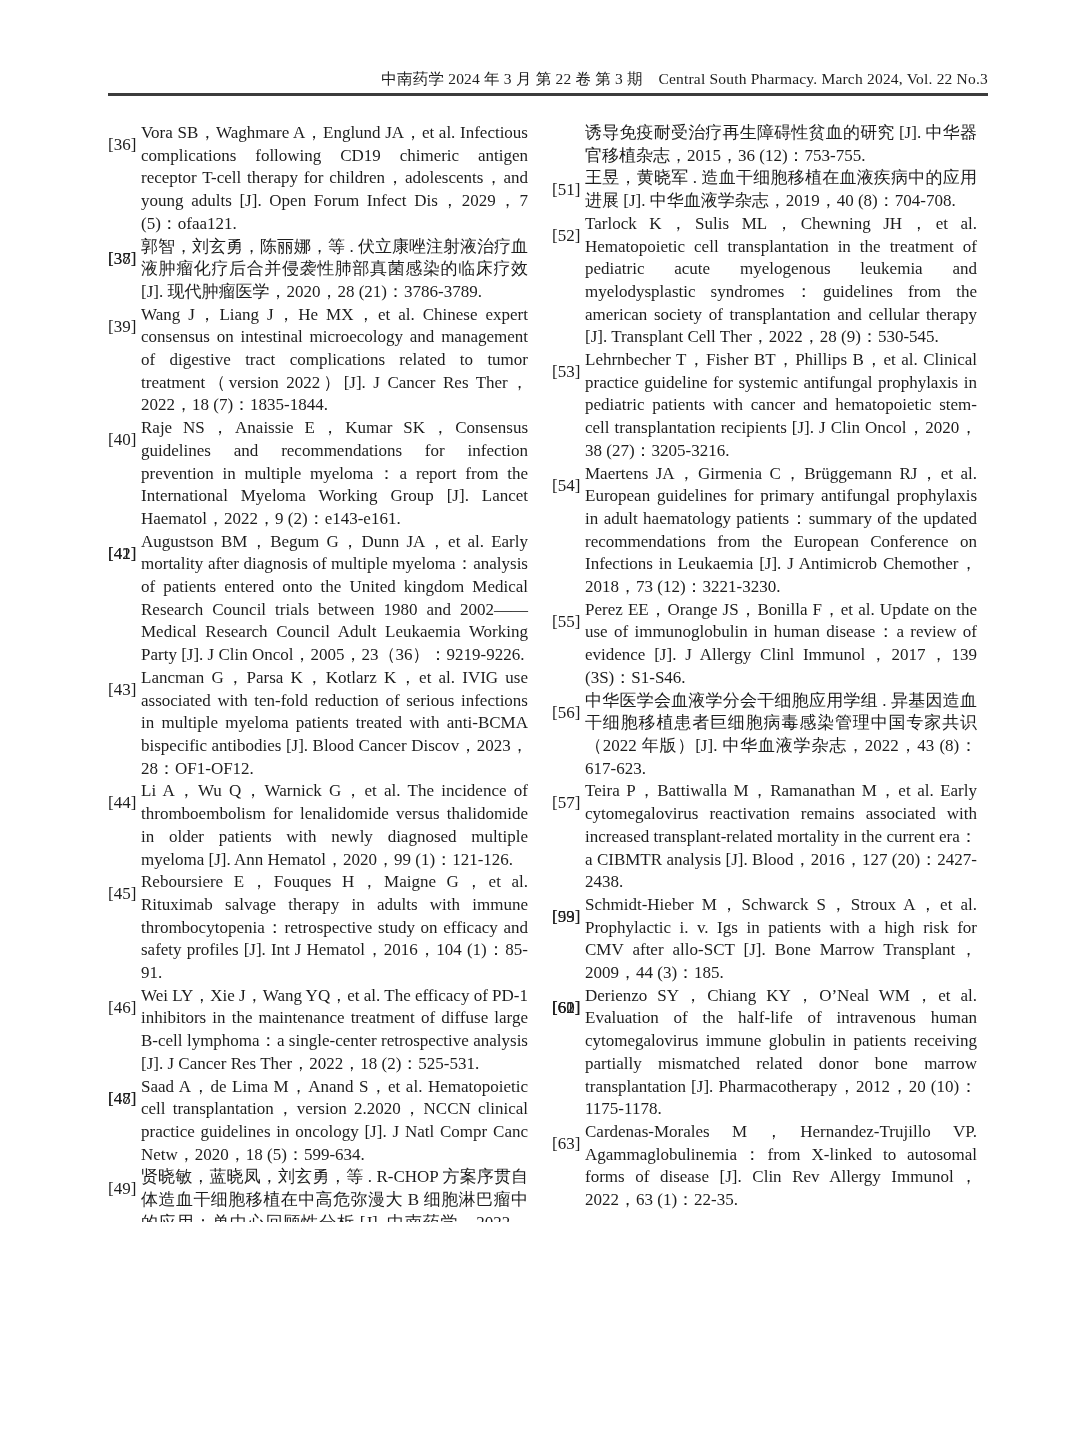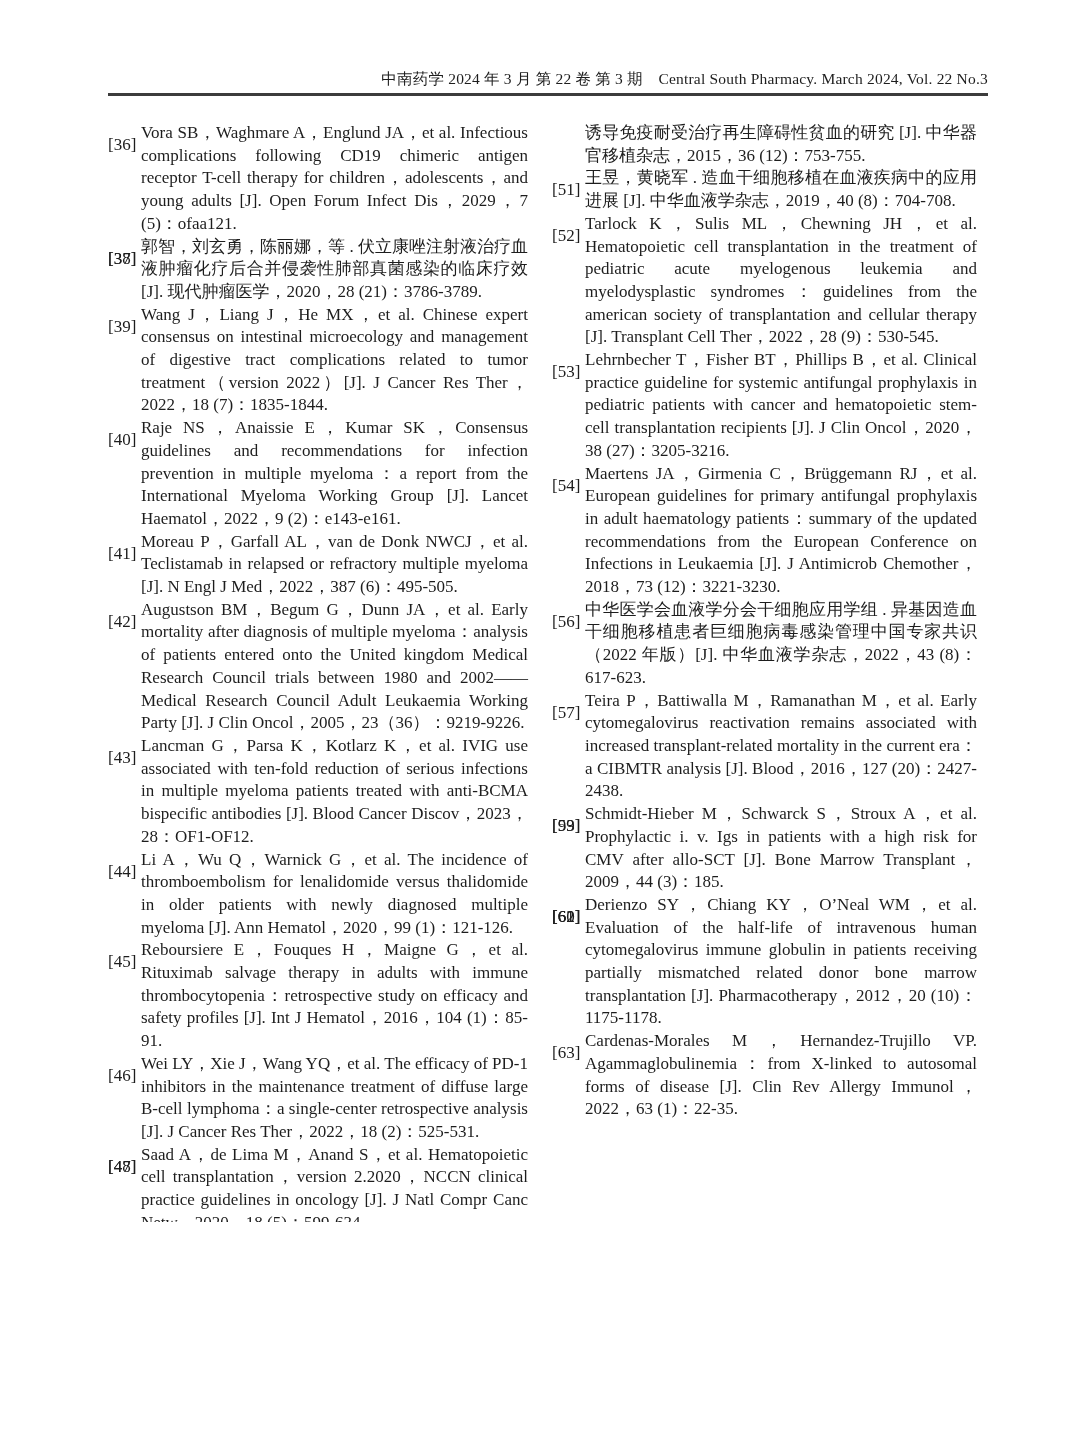--- a/index.html
+++ b/index.html
@@ -46,37 +46,38 @@
   </div>
 
   <div class="header-rule"></div>
 
   <div class="col col-left">
       <p class="ref"><span class="ref-num">[36]</span><span>Vora SB，Waghmare A，Englund JA，et al. Infectious complications following CD19 chimeric antigen receptor T-cell therapy for children，adolescents，and young adults [J]. Open Forum Infect Dis，2029，7 (5)：ofaa121.</span></p>
       <p class="ref"><span class="ref-num">[37]</span></p>
       <p class="ref"><span class="ref-num">[38]</span><span>郭智，刘玄勇，陈丽娜，等 . 伏立康唑注射液治疗血液肿瘤化疗后合并侵袭性肺部真菌感染的临床疗效 [J]. 现代肿瘤医学，2020，28 (21)：3786-3789.</span></p>
       <p class="ref"><span class="ref-num">[39]</span><span>Wang J，Liang J，He MX，et al. Chinese expert consensus on intestinal microecology and management of digestive tract complications related to tumor treatment（version 2022）[J]. J Cancer Res Ther，2022，18 (7)：1835-1844.</span></p>
       <p class="ref"><span class="ref-num">[40]</span><span>Raje NS，Anaissie E，Kumar SK，Consensus guidelines and recommendations for infection prevention in multiple myeloma：a report from the International Myeloma Working Group [J]. Lancet Haematol，2022，9 (2)：e143-e161.</span></p>
-      <p class="ref"><span class="ref-num">[41]</span><span>Moreau P，Garfall AL，van de Donk NWCJ，et al. Teclistamab in relapsed or refractory multiple myeloma [J]. N Engl J Med，2022，387 (6)：495-505.</span></p>
+      <p class="ref"><span class="ref-num">[41]</span></p>
       <p class="ref"><span class="ref-num">[42]</span><span>Augustson BM，Begum G，Dunn JA，et al. Early mortality after diagnosis of multiple myeloma：analysis of patients entered onto the United kingdom Medical Research Council trials between 1980 and 2002——Medical Research Council Adult Leukaemia Working Party [J]. J Clin Oncol，2005，23（36）：9219-9226.</span></p>
       <p class="ref"><span class="ref-num">[43]</span><span>Lancman G，Parsa K，Kotlarz K，et al. IVIG use associated with ten-fold reduction of serious infections in multiple myeloma patients treated with anti-BCMA bispecific antibodies [J]. Blood Cancer Discov，2023，28：OF1-OF12.</span></p>
       <p class="ref"><span class="ref-num">[44]</span><span>Li A，Wu Q，Warnick G，et al. The incidence of thromboembolism for lenalidomide versus thalidomide in older patients with newly diagnosed multiple myeloma [J]. Ann Hematol，2020，99 (1)：121-126.</span></p>
       <p class="ref"><span class="ref-num">[45]</span><span>Reboursiere E，Fouques H，Maigne G，et al. Rituximab salvage therapy in adults with immune thrombocytopenia：retrospective study on efficacy and safety profiles [J]. Int J Hematol，2016，104 (1)：85-91.</span></p>
       <p class="ref"><span class="ref-num">[46]</span><span>Wei LY，Xie J，Wang YQ，et al. The efficacy of PD-1 inhibitors in the maintenance treatment of diffuse large B-cell lymphoma：a single-center retrospective analysis [J]. J Cancer Res Ther，2022，18 (2)：525-531.</span></p>
       <p class="ref"><span class="ref-num">[47]</span></p>
       <p class="ref"><span class="ref-num">[48]</span><span>Saad A，de Lima M，Anand S，et al. Hematopoietic cell transplantation，version 2.2020，NCCN clinical practice guidelines in oncology [J]. J Natl Compr Canc Netw，2020，18 (5)：599-634.</span></p>
       <p class="ref"><span class="ref-num">[49]</span><span>贤晓敏，蓝晓凤，刘玄勇，等 . R-CHOP 方案序贯自体造血干细胞移植在中高危弥漫大 B 细胞淋巴瘤中的应用：单中心回顾性分析 [J]. 中南药学，2022，20 (7)：1503-1509.</span></p>
     </div>
 
   <div class="col col-right">
       <p class="ref"><span class="ref-num"></span><span>诱导免疫耐受治疗再生障碍性贫血的研究 [J]. 中华器官移植杂志，2015，36 (12)：753-755.</span></p>
       <p class="ref"><span class="ref-num">[51]</span><span>王昱，黄晓军 . 造血干细胞移植在血液疾病中的应用进展 [J]. 中华血液学杂志，2019，40 (8)：704-708.</span></p>
       <p class="ref"><span class="ref-num">[52]</span><span>Tarlock K，Sulis ML，Chewning JH，et al. Hematopoietic cell transplantation in the treatment of pediatric acute myelogenous leukemia and myelodysplastic syndromes：guidelines from the american society of transplantation and cellular therapy [J]. Transplant Cell Ther，2022，28 (9)：530-545.</span></p>
       <p class="ref"><span class="ref-num">[53]</span><span>Lehrnbecher T，Fisher BT，Phillips B，et al. Clinical practice guideline for systemic antifungal prophylaxis in pediatric patients with cancer and hematopoietic stem-cell transplantation recipients [J]. J Clin Oncol，2020，38 (27)：3205-3216.</span></p>
       <p class="ref"><span class="ref-num">[54]</span><span>Maertens JA，Girmenia C，Brüggemann RJ，et al. European guidelines for primary antifungal prophylaxis in adult haematology patients：summary of the updated recommendations from the European Conference on Infections in Leukaemia [J]. J Antimicrob Chemother，2018，73 (12)：3221-3230.</span></p>
+      <p class="ref"><span class="ref-num">[55]</span><span>Perez EE，Orange JS，Bonilla F，et al. Update on the use of immunoglobulin in human disease：a review of evidence [J]. J Allergy Clinl Immunol，2017，139 (3S)：S1-S46.</span></p>
       <p class="ref"><span class="ref-num">[56]</span><span>中华医学会血液学分会干细胞应用学组 . 异基因造血干细胞移植患者巨细胞病毒感染管理中国专家共识（2022 年版）[J]. 中华血液学杂志，2022，43 (8)：617-623.</span></p>
       <p class="ref"><span class="ref-num">[57]</span><span>Teira P，Battiwalla M，Ramanathan M，et al. Early cytomegalovirus reactivation remains associated with increased transplant-related mortality in the current era：a CIBMTR analysis [J]. Blood，2016，127 (20)：2427-2438.</span></p>
       <p class="ref"><span class="ref-num">[93]</span></p>
       <p class="ref"><span class="ref-num">[59]</span><span>Schmidt-Hieber M，Schwarck S，Stroux A，et al. Prophylactic i. v. Igs in patients with a high risk for CMV after allo-SCT [J]. Bone Marrow Transplant，2009，44 (3)：185.</span></p>
       <p class="ref"><span class="ref-num">[60]</span></p>
       <p class="ref"><span class="ref-num">[61]</span></p>
       <p class="ref"><span class="ref-num">[62]</span><span>Derienzo SY，Chiang KY，O’Neal WM，et al. Evaluation of the half-life of intravenous human cytomegalovirus immune globulin in patients receiving partially mismatched related donor bone marrow transplantation [J]. Pharmacotherapy，2012，20 (10)：1175-1178.</span></p>
       <p class="ref"><span class="ref-num">[63]</span><span>Cardenas-Morales M，Hernandez-Trujillo VP. Agammaglobulinemia：from X-linked to autosomal forms of disease [J]. Clin Rev Allergy Immunol，2022，63 (1)：22-35.</span></p>
     </div>
 

